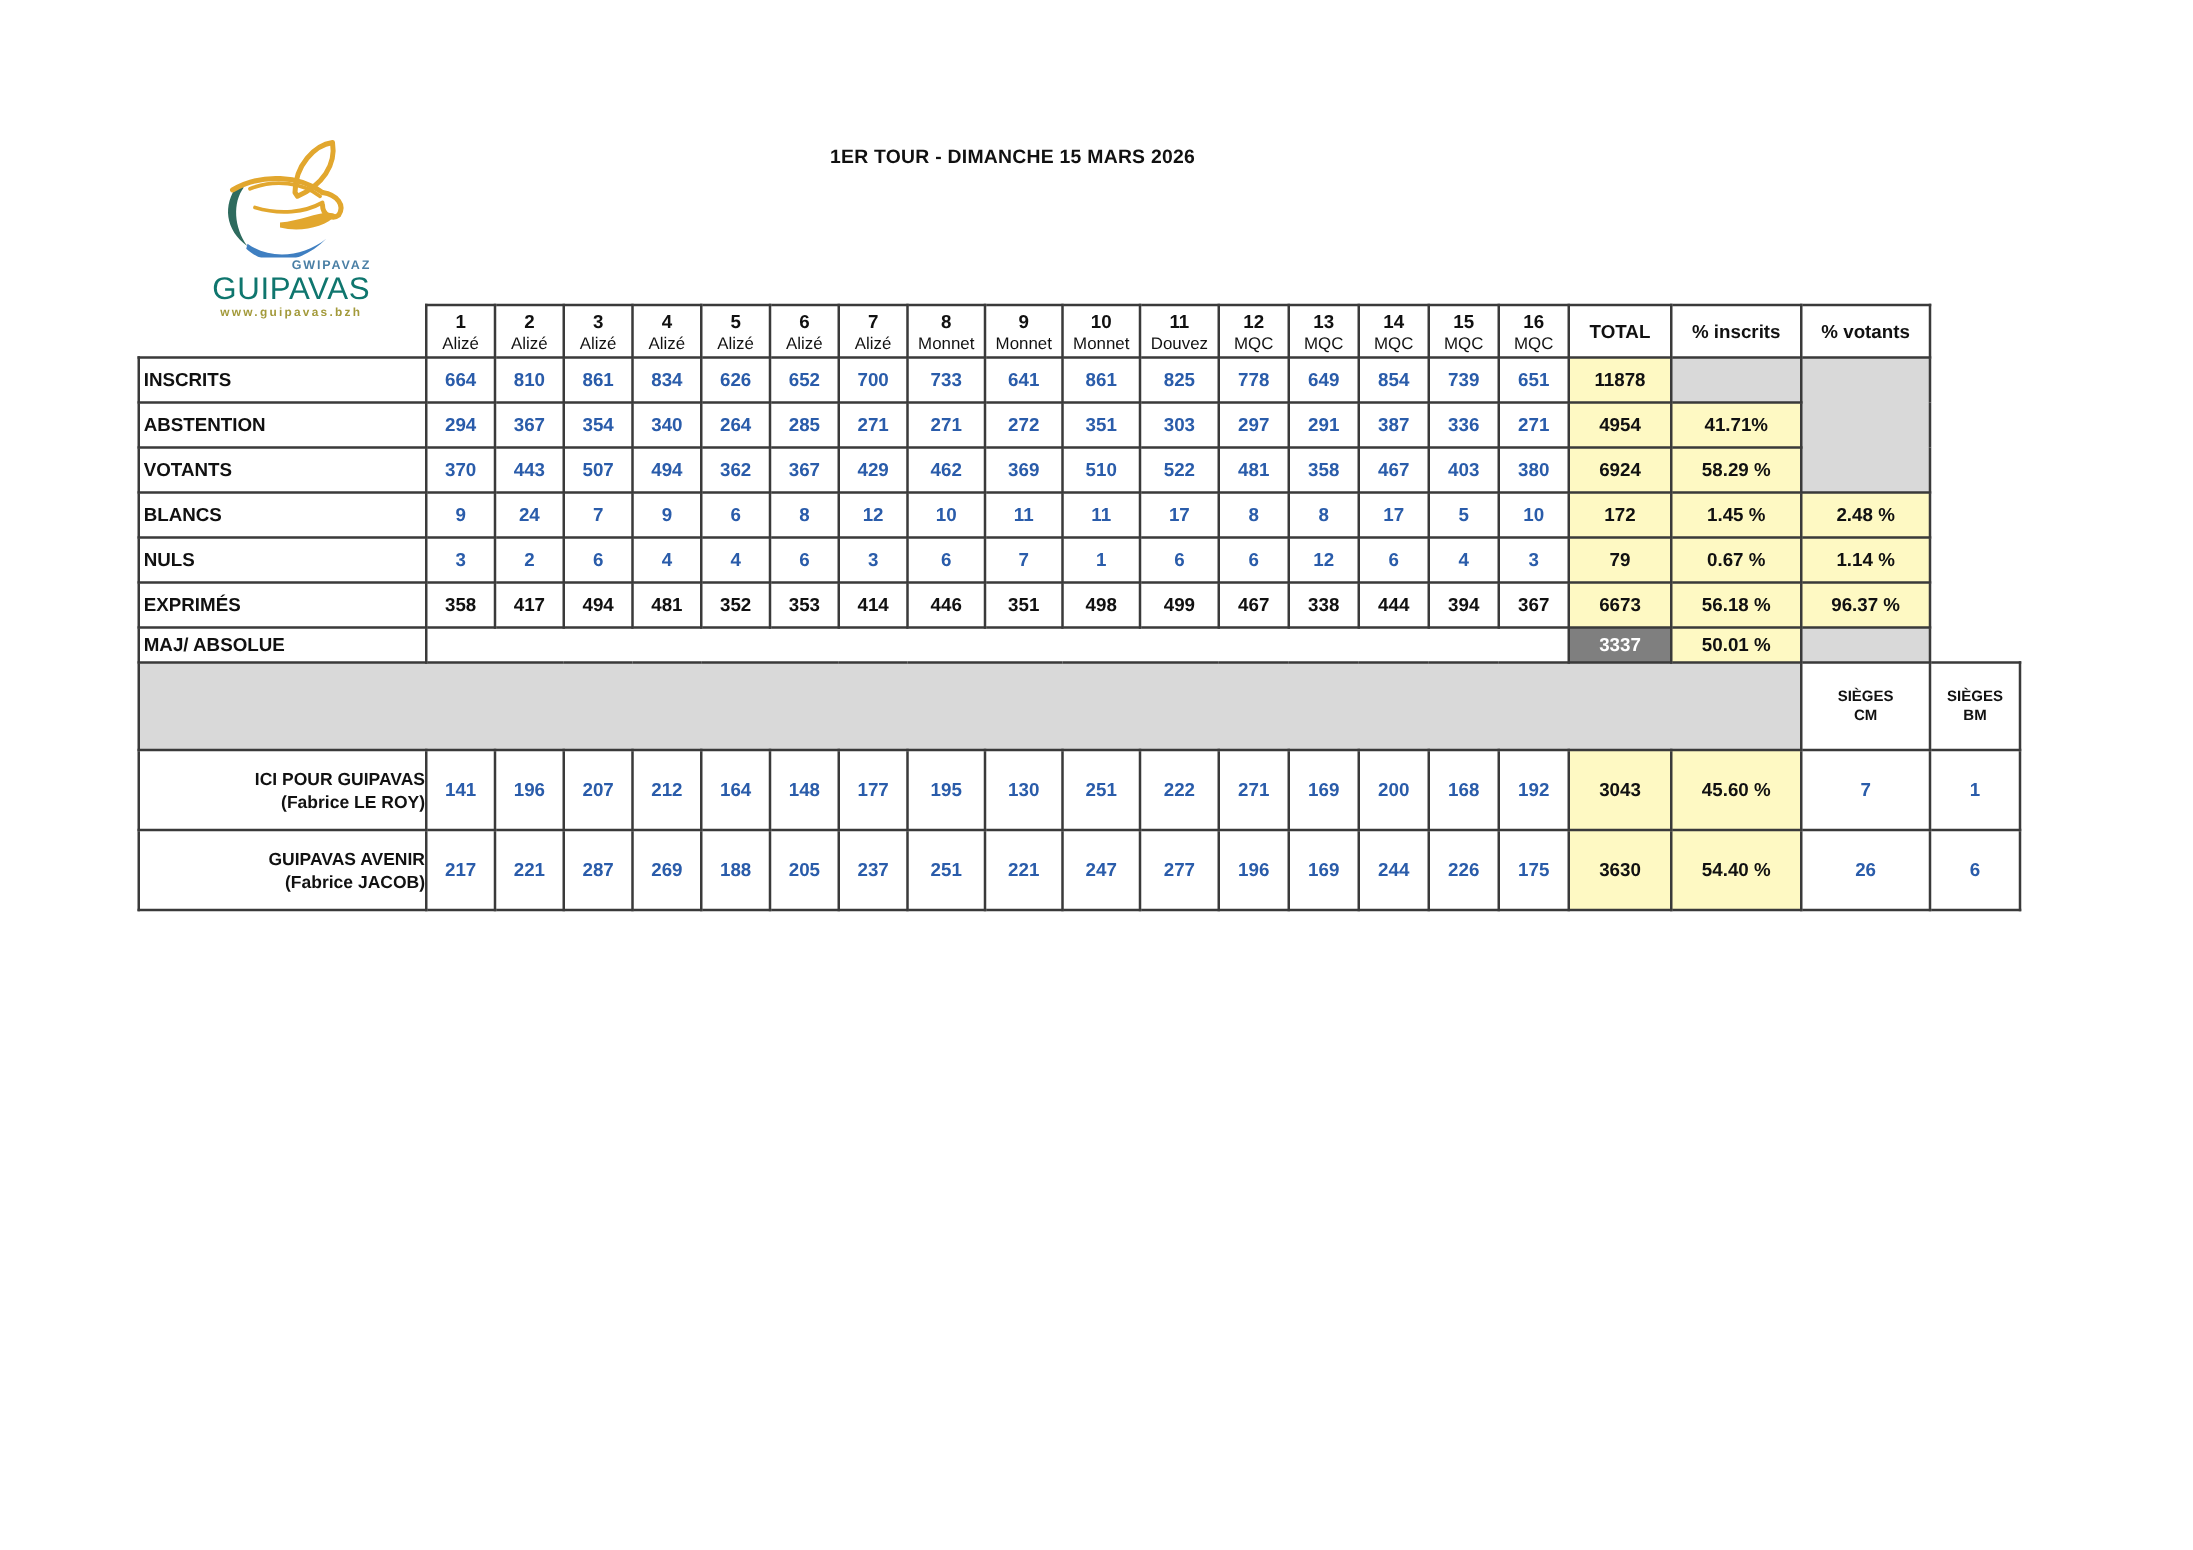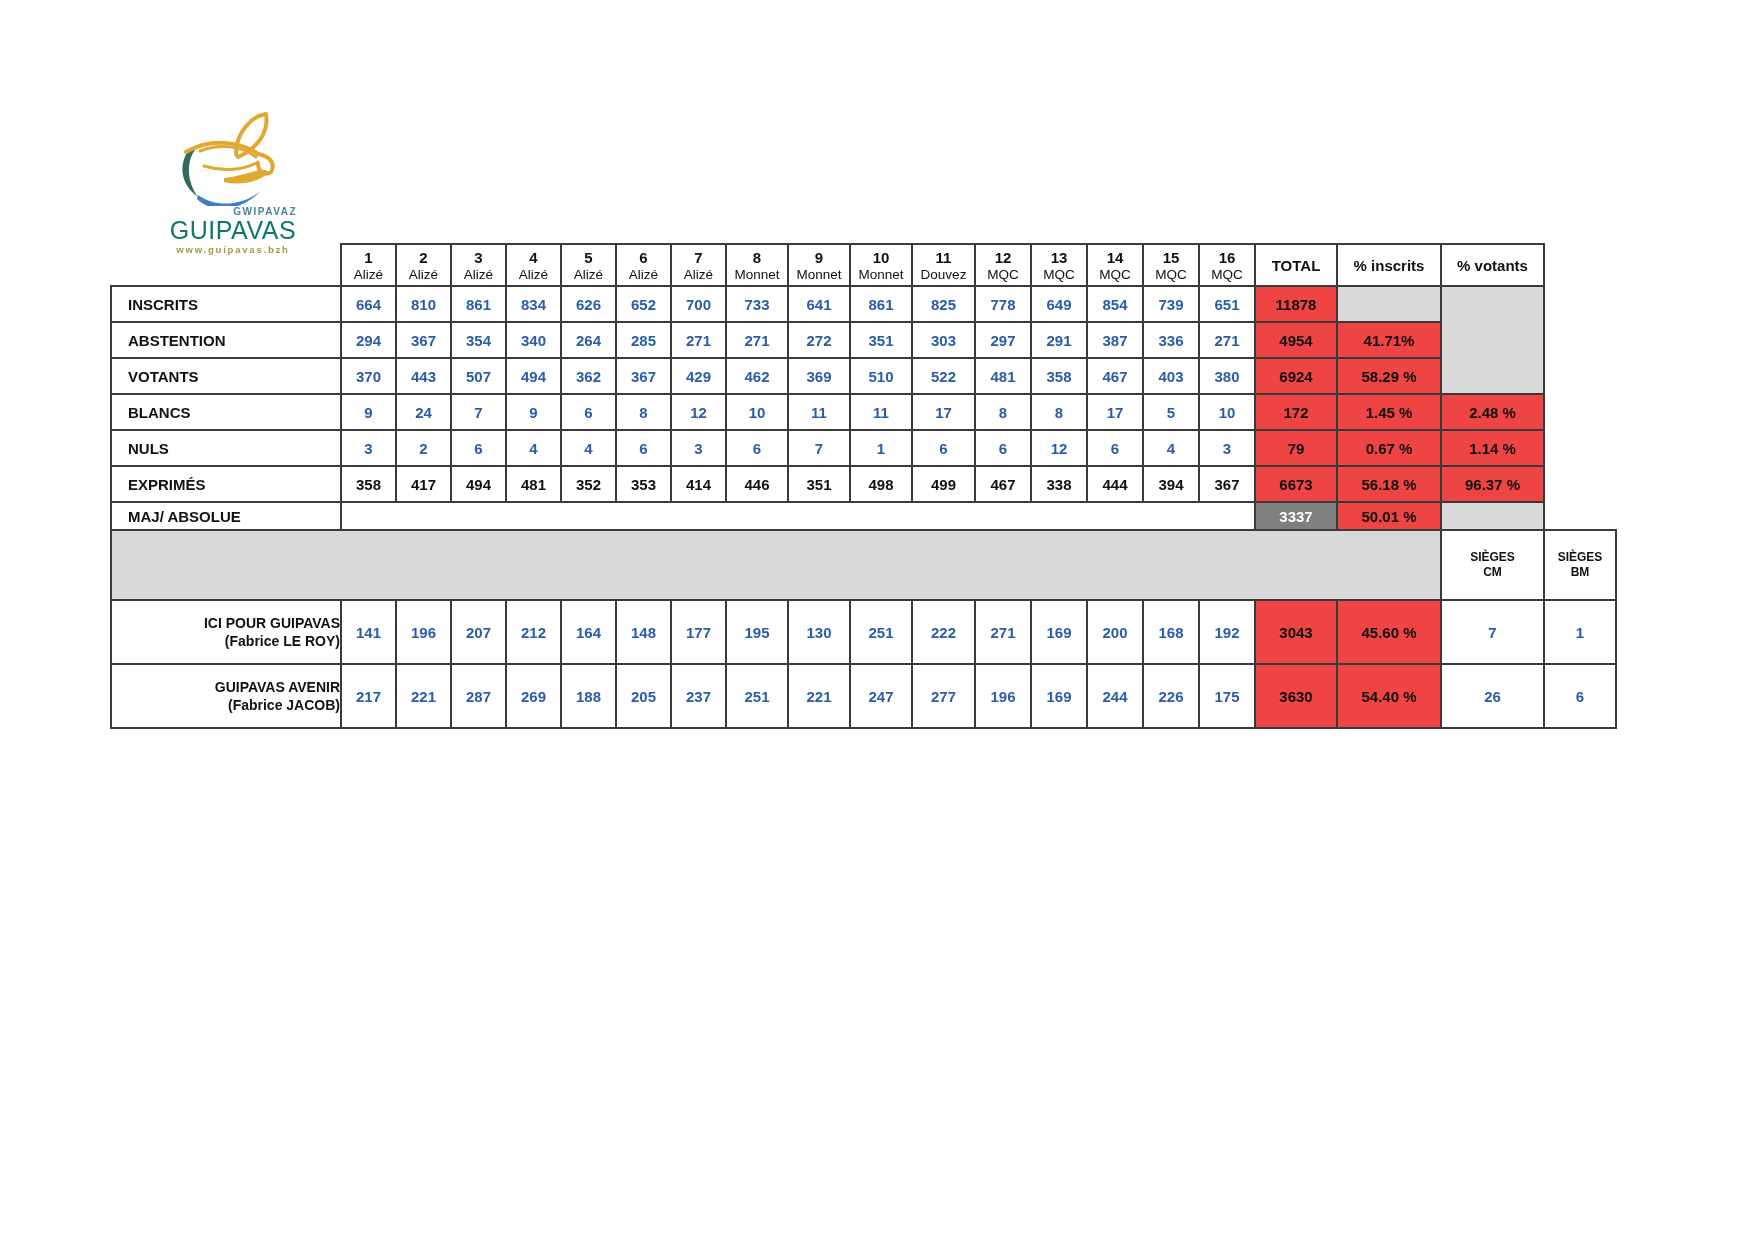--- a/index.html
+++ b/index.html
@@ -20,24 +20,24 @@
   td{border:2px solid #3a3a3a;text-align:center;vertical-align:middle;
      font-size:15px;font-weight:bold;color:#111;padding:0;background:#fff;}
   td.ghost{border:none;background:transparent;}
   tr.r-head td{height:40px;}
   tr.r-data td{height:34px;}
   tr.r-maj  td{height:26px;}
   tr.r-band td{height:68px;}
   tr.r-cand td{height:62px;}
 
   td.blue{color:#2a5caa;}
-  td.lg{background:#ef4444;margin-top:44px;}
+  td.lg{background:#fef9c3;margin-top:44px;}
   td.mg{background:#d9d9d9;}
   td.dk{background:#7f7f7f;color:#ffffff;}
-  td.row-label{text-align:left;padding-left:16px;font-size:15px;}
+  td.row-label{text-align:left;padding-left:3px;font-size:15px;}
   td.head .num{font-size:15px;line-height:19px;}
   td.head .nm{font-weight:normal;font-size:13.5px;line-height:16px;}
   td.sieges-head{font-size:12px;line-height:15px;}
   td.cand-label{text-align:right;padding-left:3px;font-size:14px;line-height:18px;}
 </style>
 </head>
 <body>
 
 <div class="logo">
   <svg width="130" height="96" viewBox="0 0 130 96">
@@ -56,20 +56,21 @@
     <path d="M56,68 C76,66 94,56 101,62 C92,72 72,76 56,72 Z" fill="#e2a72e"></path>
 
     <path d="M36,56 C56,62 76,60 90,52" fill="none" stroke="#e2a72e" stroke-width="3" stroke-linecap="round"></path>
   </svg>
   <div class="brand-small">GWIPAVAZ</div>
   <div class="brand">GUIPAVAS</div>
   <div class="url">www.guipavas.bzh</div>
 </div>
 
 <div class="page-title">
+  <div>1ER TOUR - DIMANCHE 15 MARS 2026</div>
 </div>
 
 <div class="tbl-wrap">
   <table>
     <colgroup>
       <col style="width:230px">
       <col style="width:55px">
         <col style="width:55px">
         <col style="width:55px">
         <col style="width:55px">

